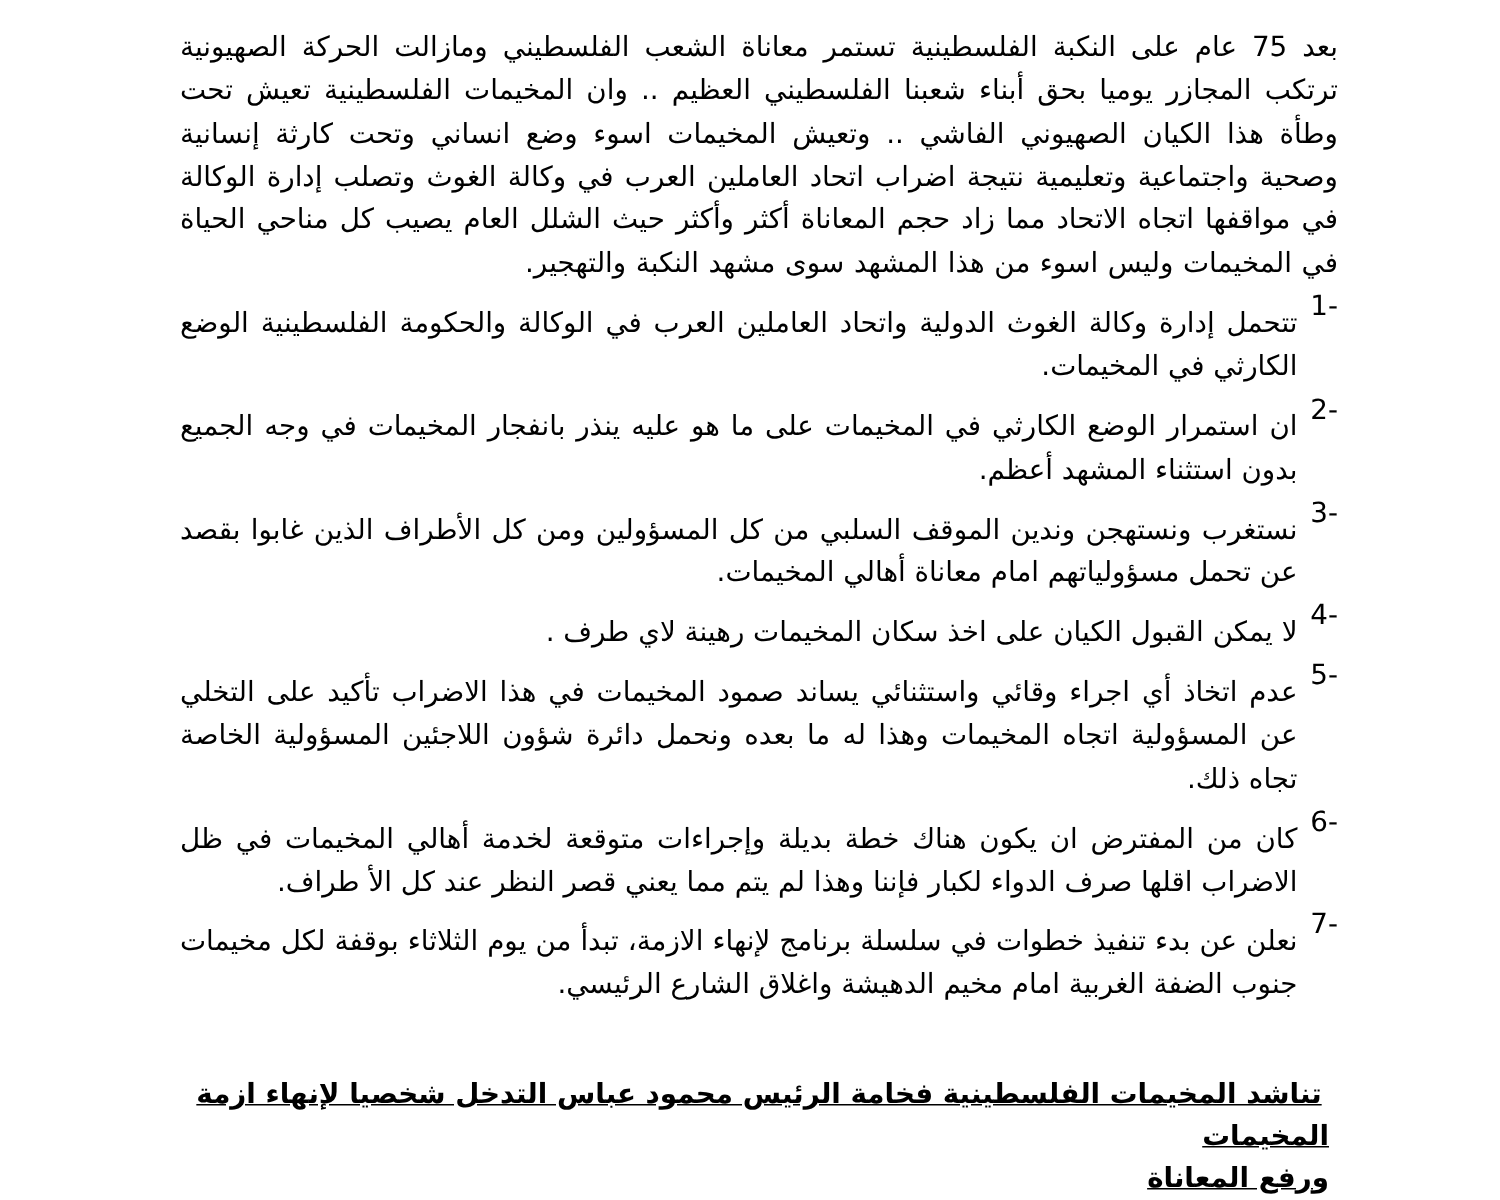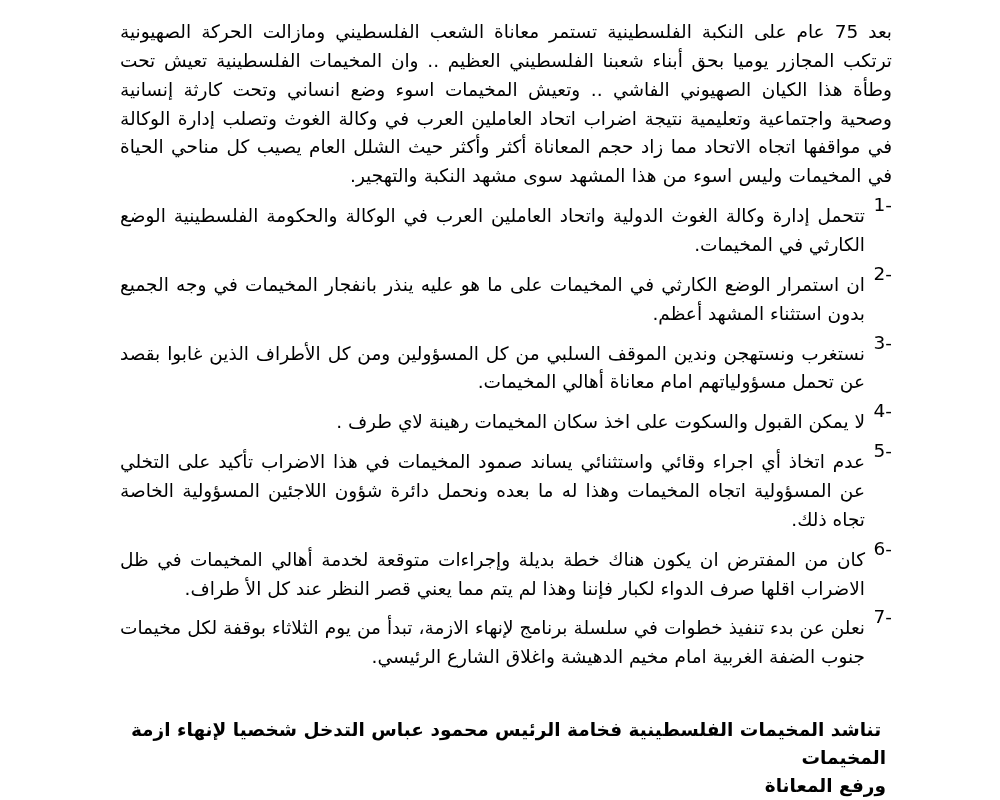--- a/index.html
+++ b/index.html
@@ -77,20 +77,21 @@
   .footer {
     text-align: center;
     font-weight: bold;
     font-size: 18.5px;
     line-height: 1.5;
     direction: rtl;
     padding: 0 6px;
   }
   .footer-line {
     display: block;
+    text-decoration: underline;
   }
 </style>
 </head>
 <body>
 
 <div class="page">
 
   <div class="doc-body">
 
     <p class="para">بعد 75 عام على النكبة الفلسطينية تستمر معاناة الشعب الفلسطيني ومازالت الحركة الصهيونية ترتكب المجازر يوميا بحق أبناء شعبنا الفلسطيني العظيم .. وان المخيمات الفلسطينية تعيش تحت وطأة هذا الكيان الصهيوني الفاشي  .. وتعيش المخيمات اسوء وضع انساني وتحت كارثة إنسانية وصحية واجتماعية وتعليمية نتيجة اضراب اتحاد العاملين العرب في وكالة الغوث وتصلب إدارة الوكالة في مواقفها اتجاه الاتحاد مما زاد حجم المعاناة أكثر وأكثر حيث الشلل العام يصيب كل مناحي الحياة في المخيمات وليس اسوء من هذا المشهد سوى مشهد النكبة والتهجير.</p>
@@ -108,21 +109,21 @@
         <span class="item-text"> ان استمرار الوضع الكارثي في المخيمات على ما هو عليه ينذر بانفجار المخيمات في وجه الجميع بدون استثناء المشهد أعظم.</span>
       </li>
 
       <li class="list-item">
         <span class="item-marker">3-</span>
         <span class="item-text">نستغرب ونستهجن وندين الموقف السلبي من كل المسؤولين ومن كل الأطراف الذين غابوا بقصد عن تحمل مسؤولياتهم امام معاناة أهالي المخيمات.</span>
       </li>
 
       <li class="list-item">
         <span class="item-marker">4-</span>
-        <span class="item-text">لا يمكن القبول والسكوت على اخذ سكان المخيمات رهينة لاي طرف .</span>
+        <span class="item-text">لا يمكن القبول الكيان على اخذ سكان المخيمات رهينة لاي طرف .</span>
       </li>
 
       <li class="list-item">
         <span class="item-marker">5-</span>
         <span class="item-text">عدم اتخاذ أي اجراء وقائي واستثنائي يساند صمود المخيمات في هذا الاضراب تأكيد على التخلي عن المسؤولية اتجاه المخيمات وهذا له ما بعده ونحمل دائرة شؤون اللاجئين المسؤولية الخاصة تجاه ذلك.</span>
       </li>
 
       <li class="list-item">
         <span class="item-marker">6-</span>
         <span class="item-text">كان من المفترض ان يكون هناك خطة بديلة وإجراءات متوقعة لخدمة أهالي المخيمات في ظل الاضراب اقلها صرف الدواء لكبار فإننا وهذا لم يتم مما يعني قصر النظر عند كل الأ طراف.</span>

